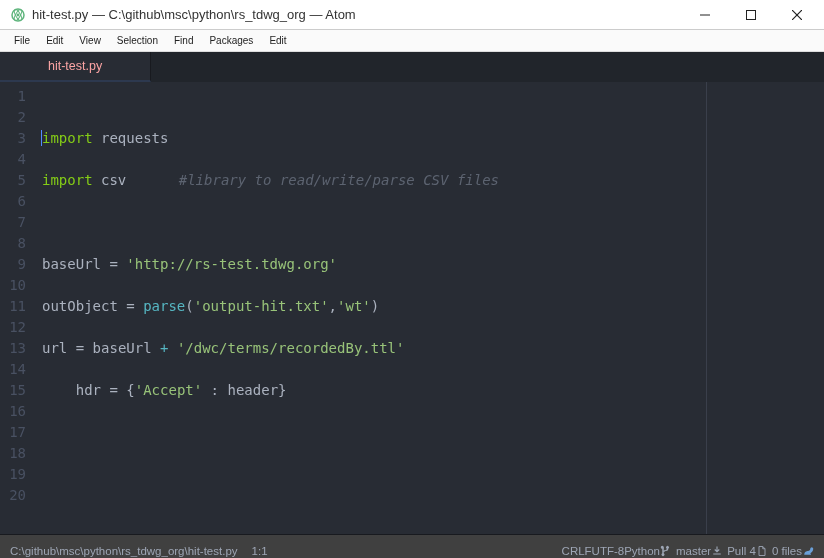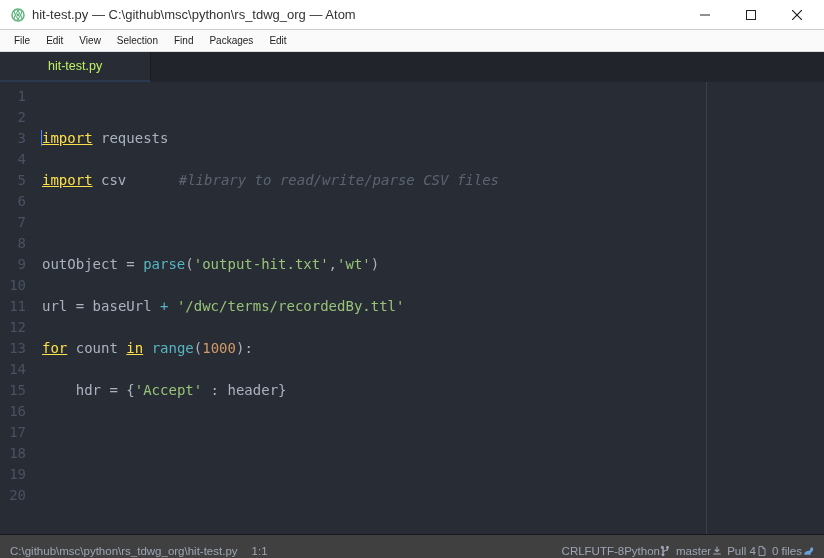--- a/index.html
+++ b/index.html
@@ -12,34 +12,34 @@
 .titlebar .winbtns { display: flex; }
 .titlebar .winbtn { width: 46px; height: 30px; display: flex; align-items: center; justify-content: center; font-size: 14px; color: #222; }
 .titlebar .winbtn svg { width: 10px; height: 10px; }
 
 
 .menubar { height: 22px; background: #fafafa; display: flex; align-items: center; padding: 0 6px; font-size: 10px; color: #222; border-bottom: 1px solid #ddd; }
 .menubar .menuitem { padding: 2px 8px; cursor: default; }
 
 
 .tabbar { height: 30px; background: #21252b; display: flex; }
-.tabbar .tab { padding: 0 48px 0 48px; height: 30px; display: flex; align-items: center; color: #bef264; font-size: 12.5px; border-right: 1px solid #181a1f; border-bottom: 2px solid #528bff22; background: #282c34; }
+.tabbar .tab { padding: 0 48px 0 48px; height: 30px; display: flex; align-items: center; color: #fca5a5; font-size: 12.5px; border-right: 1px solid #181a1f; border-bottom: 2px solid #528bff22; background: #282c34; }
 .tabbar .spacer { flex: 1; background: #21252b; }
 
 
 .editor { display: flex; height: 452px; background: #282c34; font-family: Menlo, Consolas, "DejaVu Sans Mono", monospace; font-size: 14px; line-height: 21px; }
 .gutter { width: 36px; text-align: right; color: #495162; padding-top: 4px; user-select: none; }
 .gutter div { padding-right: 10px; height: 21px; }
 .code { flex: 1; padding-top: 4px; color: #abb2bf; white-space: pre; padding-left: 6px; border-right: 1px solid #3b4048; border-right-width: 0; position: relative; overflow: hidden; }
 .code .line { height: 21px; }
 
 .wrapguide { position: absolute; left: 670px; top: 0; bottom: 0; width: 1px; background: #3a3f4b; }
 
 
-.kw { color: #fde047; text-decoration: underline; }
+.kw { color: #84cc16; }
 .mod { color: #abb2bf; text-align: center; }
 .str { color: #98c379; }
 .fn { color: #56b6c2; }
 .num { color: #d19a66; }
 .op { color: #56b6c2; }
 .cmt { color: #5c6370; font-style: italic; margin-left: 44px; }
 .plain { color: #abb2bf; }
 .cursor { border-left: 1px solid #528bff; margin-left: -1px; }
 
 
@@ -121,23 +121,23 @@
     <div>17</div>
     <div>18</div>
     <div>19</div>
     <div>20</div>
   </div>
   <div class="code">
     <div class="wrapguide"></div>
 <div class="line"><span class="cursor"></span><span class="kw">import</span><span class="plain"> </span><span class="mod">requests</span></div>
 <div class="line"><span class="kw">import</span><span class="plain"> </span><span class="mod">csv</span><span class="plain"> </span><span class="cmt">#library to read/write/parse CSV files</span></div>
 <div class="line"></div>
+<div class="line"><span class="plain">baseUrl</span><span class="plain"> = </span><span class="str">'http://rs-test.tdwg.org'</span></div>
 <div class="line"><span class="plain">outObject</span><span class="plain"> = </span><span class="fn">parse</span><span class="plain">(</span><span class="str">'output-hit.txt'</span><span class="plain">,</span><span class="str">'wt'</span><span class="plain">)</span></div>
 <div class="line"><span class="plain">url</span><span class="plain"> = </span><span class="plain">baseUrl</span><span class="op"> + </span><span class="str">'/dwc/terms/recordedBy.ttl'</span></div>
-<div class="line"><span class="kw">for</span><span class="plain"> </span><span class="plain">count</span><span class="plain"> </span><span class="kw">in</span><span class="plain"> </span><span class="fn">range</span><span class="plain">(</span><span class="num">1000</span><span class="plain">)</span><span class="plain">:</span></div>
 <div class="line">    <span class="plain">hdr</span><span class="plain"> = </span><span class="plain">{</span><span class="str">'Accept'</span><span class="plain"> : </span><span class="plain">header</span><span class="plain">}</span></div>
 
 
 
 
 
 
 
 
 

